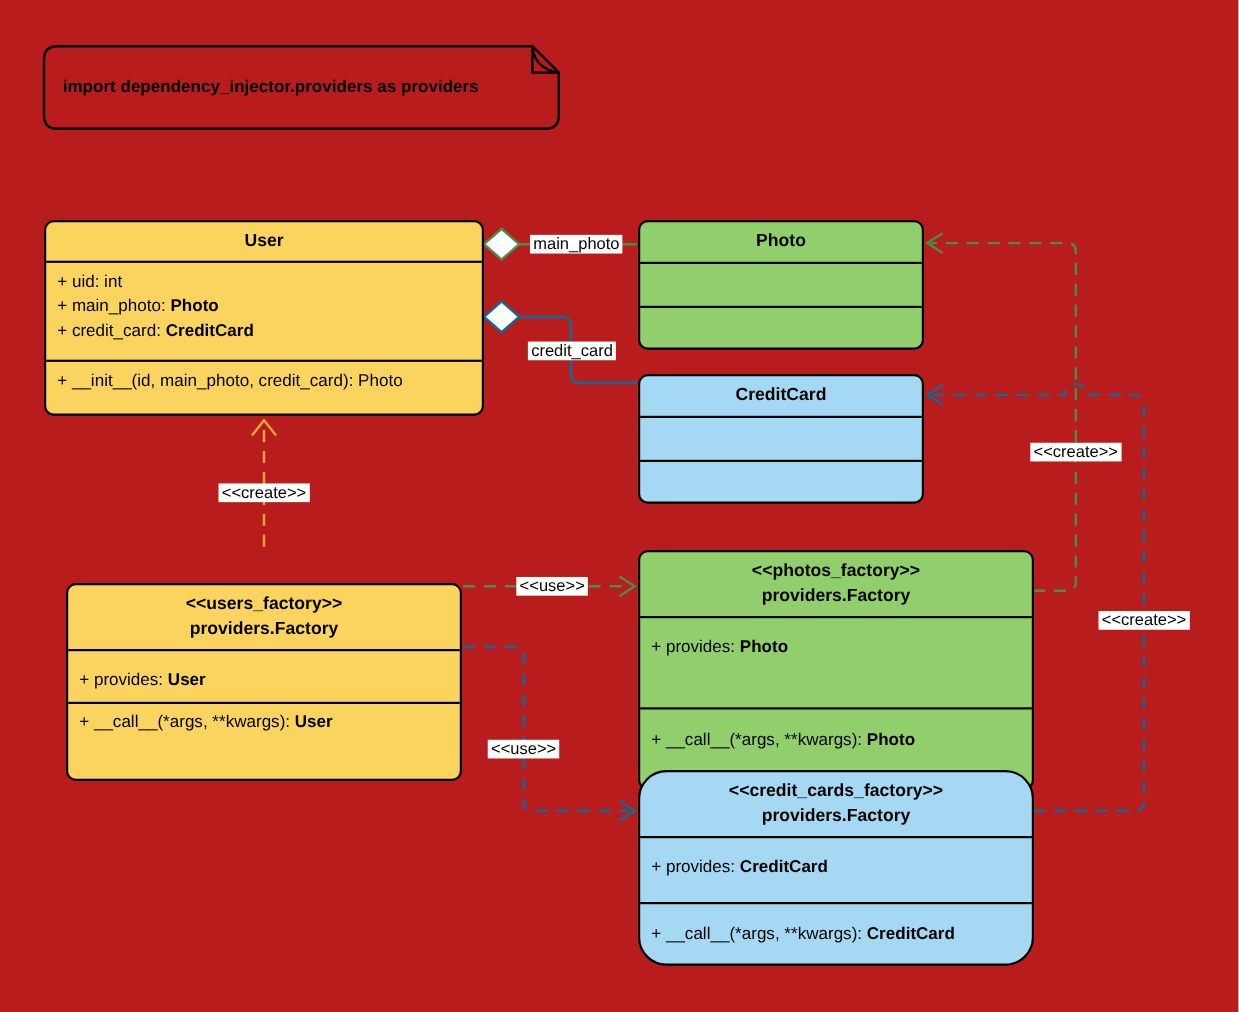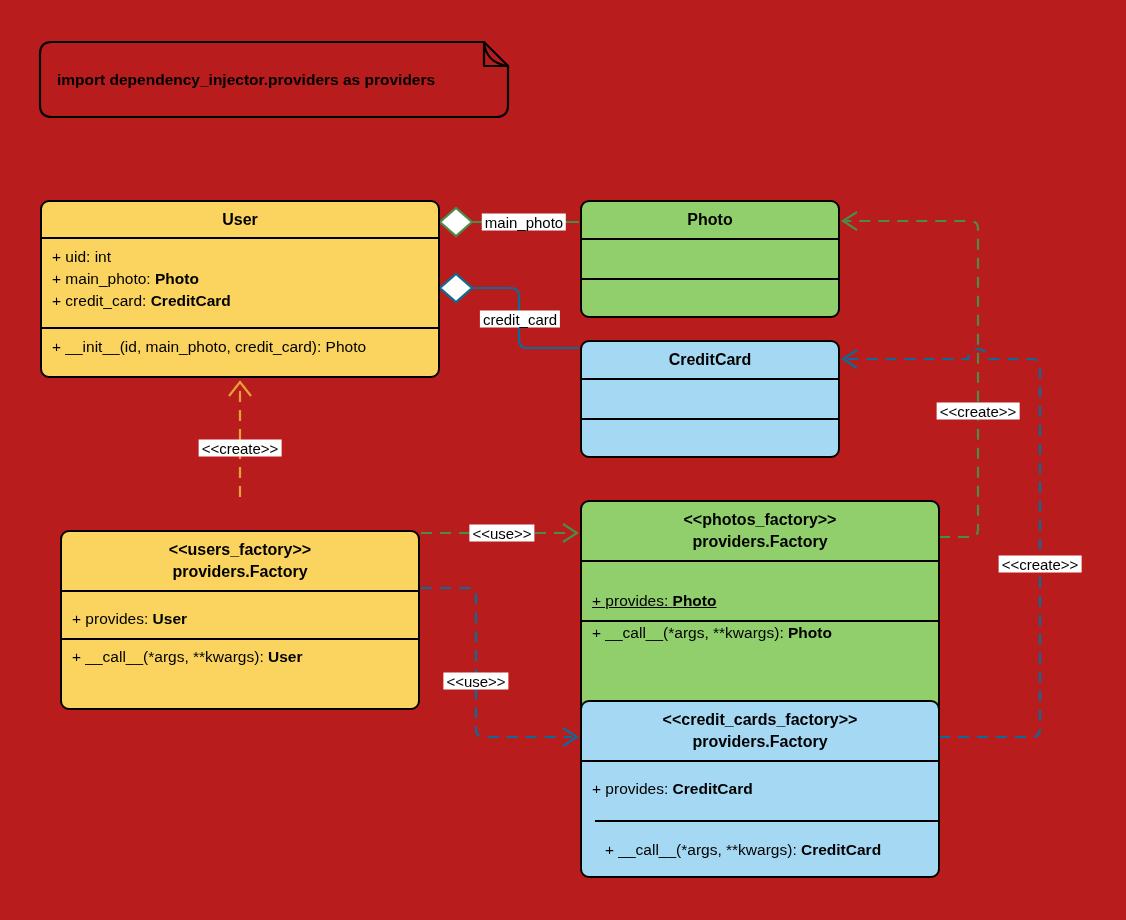--- a/index.html
+++ b/index.html
@@ -151,43 +151,43 @@
         <span>+ __call__(*args, **kwargs): </span><b>User</b>
       </div>
     </div>
   </div>
 
   <div class="uml-class fill-green" style="left:580px;top:500px;width:360px;height:218px;">
     <div class="cls-header" style="height:58px;">
       <span>&lt;&lt;photos_factory&gt;&gt;</span>
       <span>providers.Factory</span>
     </div>
-    <div class="cls-sec" style="height:60px;padding-top:28px;text-decoration:underline;">
+    <div class="cls-sec" style="height:60px;padding-top:16px;">
       <div class="row">
         <span>+ provides: </span><b>Photo</b>
       </div>
     </div>
-    <div class="cls-sec grow" style="">
+    <div class="cls-sec grow" style="padding-top:17px;margin-top:23px;">
       <div class="row">
         <span>+ __call__(*args, **kwargs): </span><b>Photo</b>
       </div>
     </div>
   </div>
 
-  <div class="uml-class fill-blue" style="left:580px;top:700px;width:360px;height:178px;">
+  <div class="uml-class fill-blue" style="left:580px;top:700px;width:360px;height:178px;border-radius:26px;">
     <div class="cls-header" style="height:58px;">
       <span>&lt;&lt;credit_cards_factory&gt;&gt;</span>
       <span>providers.Factory</span>
     </div>
     <div class="cls-sec" style="height:60px;padding-top:16px;">
       <div class="row">
         <span>+ provides: </span><b>CreditCard</b>
       </div>
     </div>
-    <div class="cls-sec grow" style="padding-top:17px;margin-left:13px;">
+    <div class="cls-sec grow" style="padding-top:17px;">
       <div class="row">
         <span>+ __call__(*args, **kwargs): </span><b>CreditCard</b>
       </div>
     </div>
   </div>
 
   <div class="edge-label" style="left:524px;top:222px;">main_photo</div>
   <div class="edge-label" style="left:520px;top:319px;">credit_card</div>
   <div class="edge-label" style="left:240px;top:448px;">&lt;&lt;create&gt;&gt;</div>
   <div class="edge-label" style="left:502px;top:533px;">&lt;&lt;use&gt;&gt;</div>

